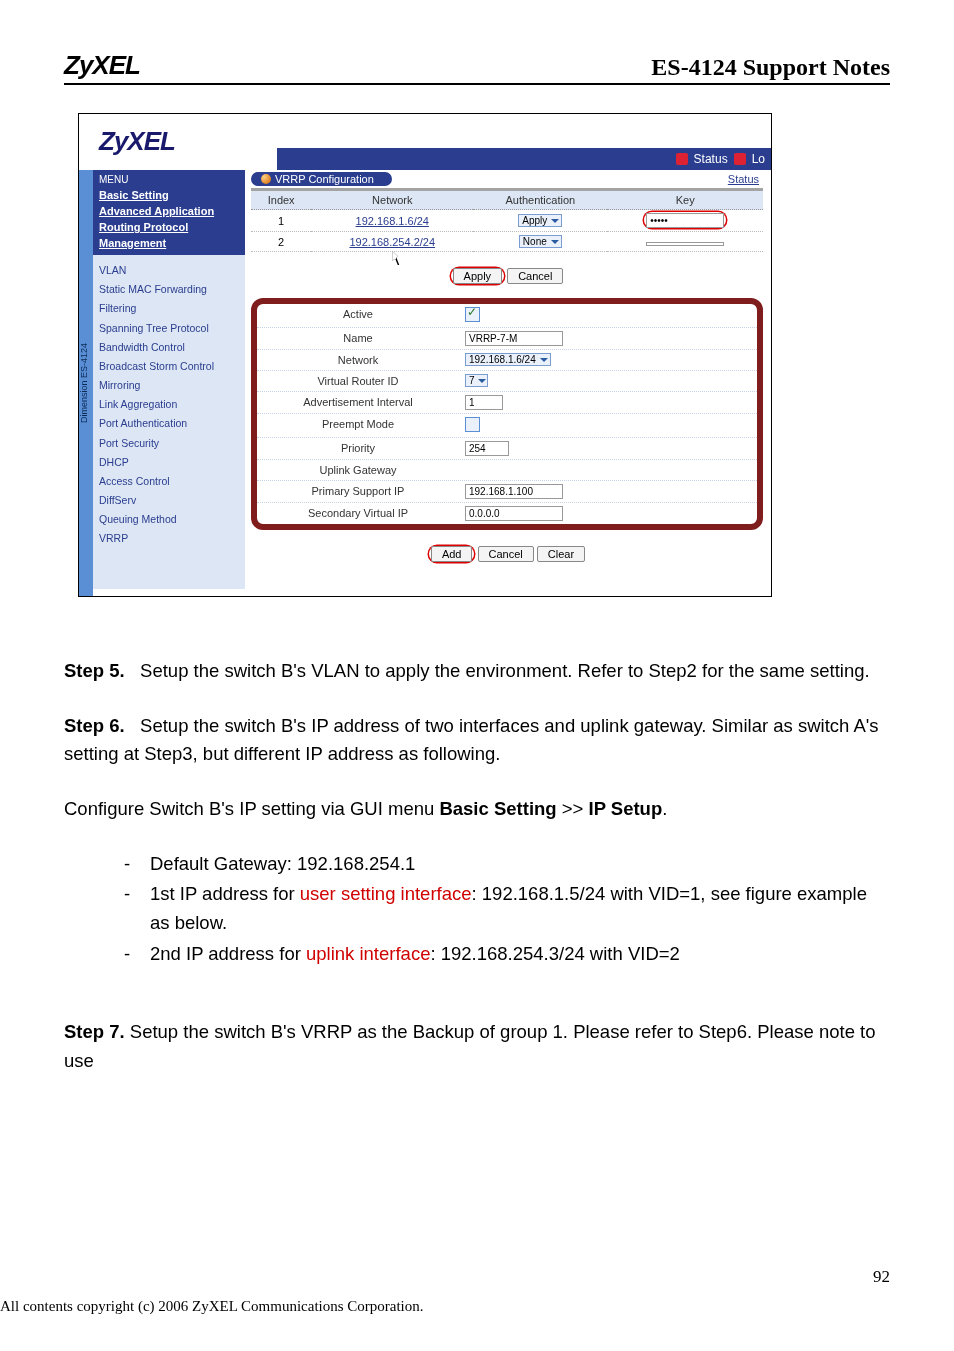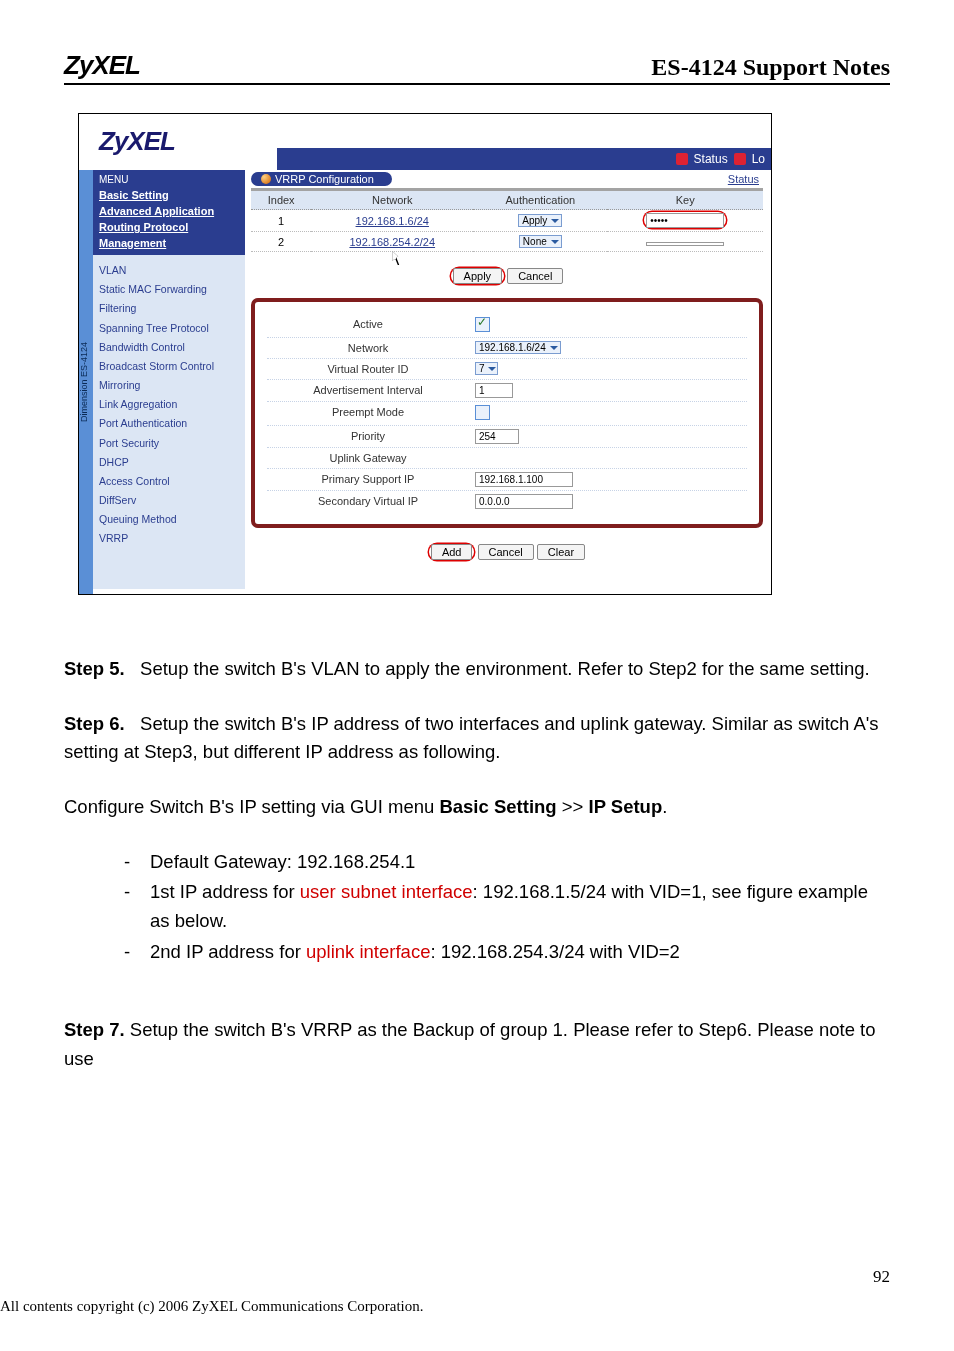--- a/index.html
+++ b/index.html
@@ -249,23 +249,23 @@
     content: "";
     position: absolute;
     left: 50%; top: 100%;
     width: 10px; height: 14px;
     background: linear-gradient(135deg, #fff 0 50%, transparent 50%) , #000;
     clip-path: polygon(0 0, 60% 40%, 40% 45%, 70% 100%, 55% 100%, 30% 55%, 0 70%);
   }
 
   
   .form-wrap {
-    border: 4px solid #7f1d1d;
-    border-radius: 7px;
-    padding: 12px;
+    border: 6px solid #7f1d1d;
+    border-radius: 12px;
+    padding: 0;
     margin-top: 6px;
   }
   .form-row {
     display: flex;
     border-bottom: 1px dotted #c7d3e6;
     font-size: 11px;
   }
   .form-row:last-child { border-bottom: none; }
   .form-label {
     width: 190px;
@@ -421,20 +421,24 @@
           <span class="ring-red"><span class="btn">Apply</span></span>
           <span class="btn">Cancel</span>
         </div>
 
         <div class="form-wrap">
           <div class="form-row">
             <div class="form-label">Active</div>
             <div class="form-val"><span class="chk checked"></span></div>
           </div>
           <div class="form-row">
+            <div class="form-label">Name</div>
+            <div class="form-val"><input type="text" value="VRRP-7-M" style=""></div>
+          </div>
+          <div class="form-row">
             <div class="form-label">Network</div>
             <div class="form-val"><span class="sel">192.168.1.6/24</span></div>
           </div>
           <div class="form-row">
             <div class="form-label">Virtual Router ID</div>
             <div class="form-val"><span class="minisel">7</span></div>
           </div>
           <div class="form-row">
             <div class="form-label">Advertisement Interval</div>
             <div class="form-val"><input type="text" style="width: 30px;" value="1"></div>
@@ -481,21 +485,21 @@
       <span>Setup the switch B's IP address of two interfaces and uplink gateway. Similar as switch A's setting at Step3, but different IP address as following.</span>
     </p>
 
     <p>
       <span>Configure Switch B's IP setting via GUI menu </span><b>Basic Setting</b><span> &gt;&gt; </span><b>IP Setup</b><span>.</span>
     </p>
 
     <ul class="dash">
       <li>Default Gateway: 192.168.254.1</li>
       <li>
-        <span>1st IP address for </span><span class="red">user subnet interface</span><span>: 192.168.1.5/24 with VID=1, see figure example as below.</span>
+        <span>1st IP address for </span><span class="red">user setting interface</span><span>: 192.168.1.5/24 with VID=1, see figure example as below.</span>
       </li>
       <li>
         <span>2nd IP address for </span><span class="red">uplink interface</span><span>: 192.168.254.3/24 with VID=2</span>
       </li>
     </ul>
 
     <p style="margin-top:50px">
       <span class="step-label">Step 7.</span><span> Setup the switch B's VRRP as the Backup of group 1. Please refer to Step6. Please note to use</span>
     </p>
   </div>

